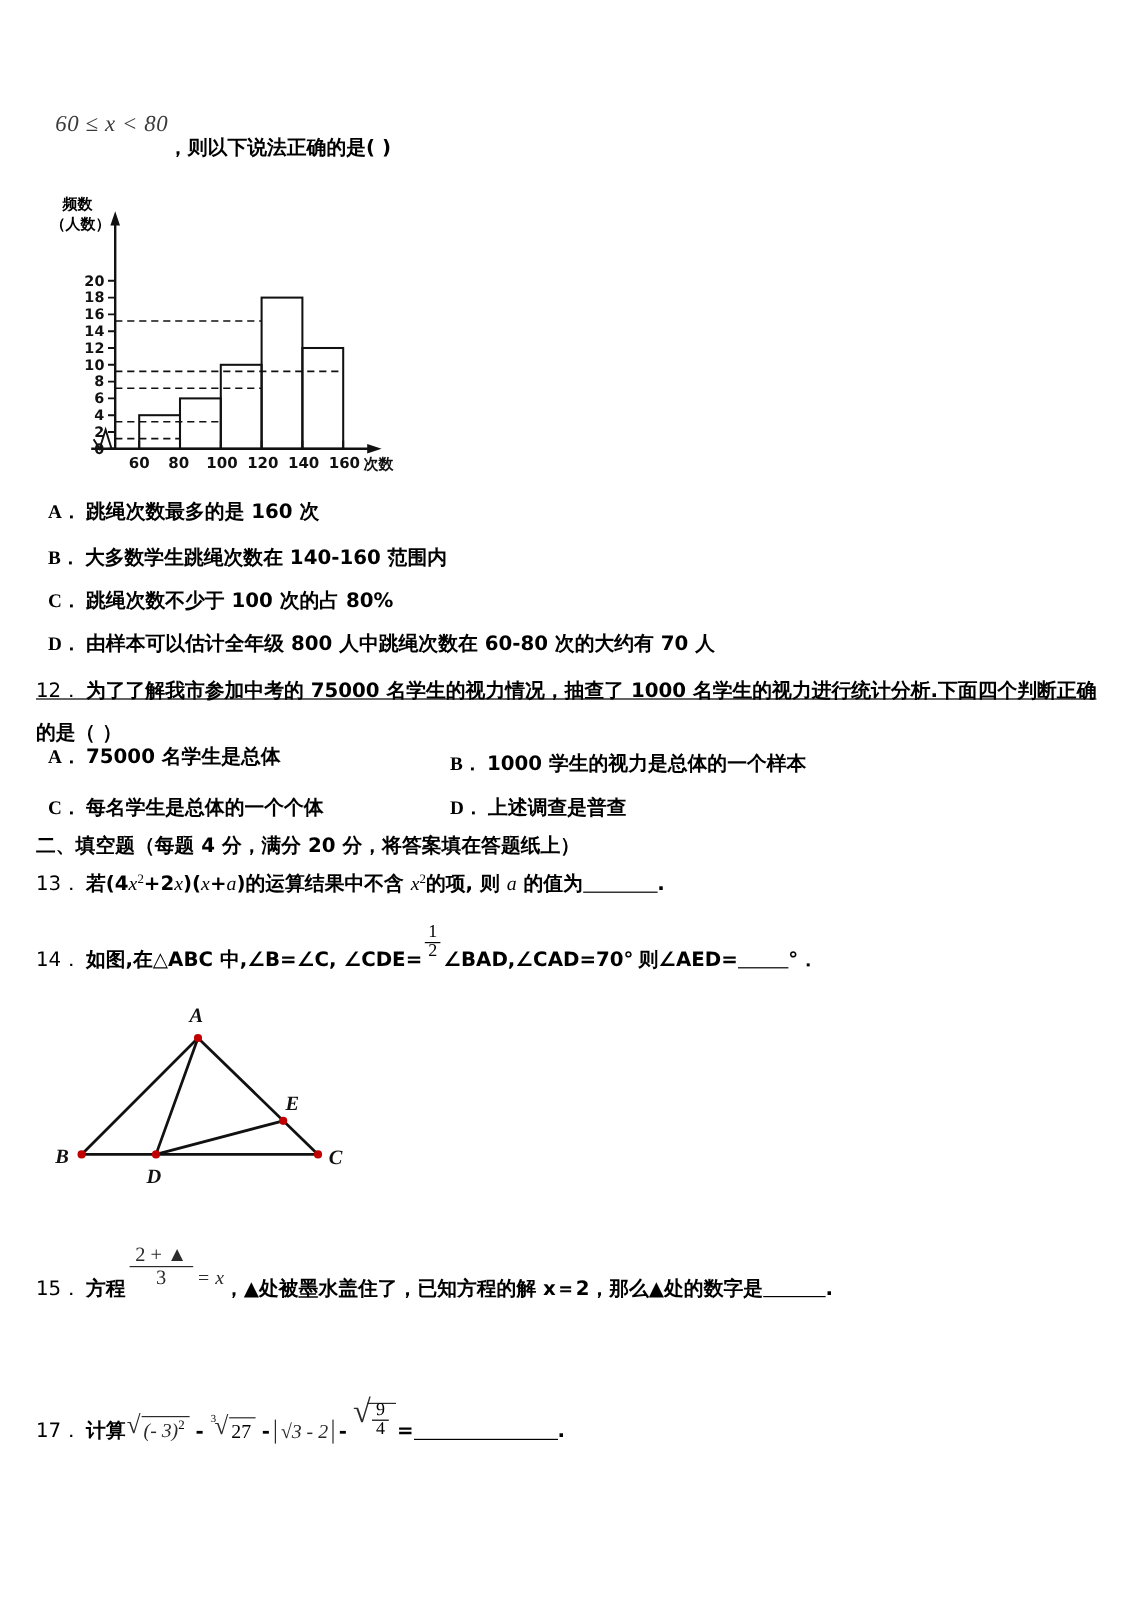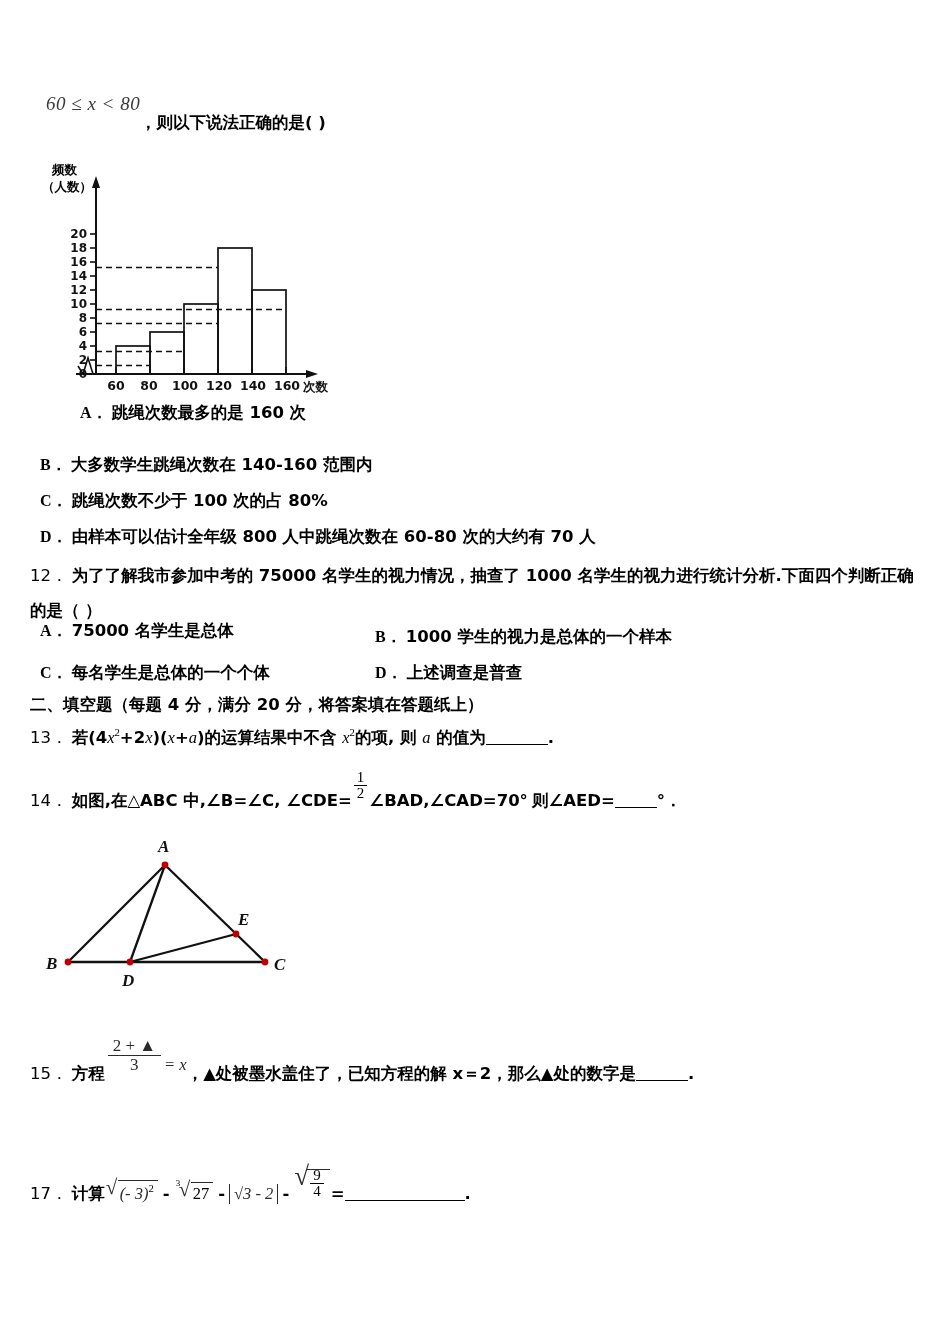--- a/index.html
+++ b/index.html
@@ -233,38 +233,38 @@
         <text x="111" y="238">80</text>
         <text x="147" y="238">100</text>
         <text x="181" y="238">120</text>
         <text x="215" y="238">140</text>
         <text x="249" y="238">160</text>
       </g>
       <text x="265" y="239" font-family="DejaVu Sans, sans-serif" font-size="12.5" font-weight="bold" fill="#111">次数</text>
     </svg>
   </div>
 
-  <div class="opt" style="top:402px;margin-left:40px;">
+  <div class="opt" style="top:416px;">
     <span class="opt-letter">A．</span>
     <span class="cn">跳绳次数最多的是 160 次</span>
   </div>
   <div class="opt" style="top:454px;">
     <span class="opt-letter">B．</span>
     <span class="cn">大多数学生跳绳次数在 140-160 范围内</span>
   </div>
   <div class="opt" style="top:490px;">
     <span class="opt-letter">C．</span>
     <span class="cn">跳绳次数不少于 100 次的占 80%</span>
   </div>
   <div class="opt" style="top:526px;">
     <span class="opt-letter">D．</span>
     <span class="cn">由样本可以估计全年级 800 人中跳绳次数在 60-80 次的大约有 70 人</span>
   </div>
 
-  <div class="qline" style="top:565px;">
+  <div class="qline" style="top:565px;text-decoration:underline;">
     <span class="cn-norm">12．</span>
     <span class="cn">为了了解我市参加中考的 75000 名学生的视力情况，抽查了 1000 名学生的视力进行统计分析.下面四个判断正确</span>
   </div>
   <div class="qline" style="top:600px;text-align:center;">
     <span class="cn">的是（      ）</span>
   </div>
 
   <div class="opt" style="top:620px;">
     <span class="opt-letter">A．</span>
     <span class="cn">75000 名学生是总体</span>

